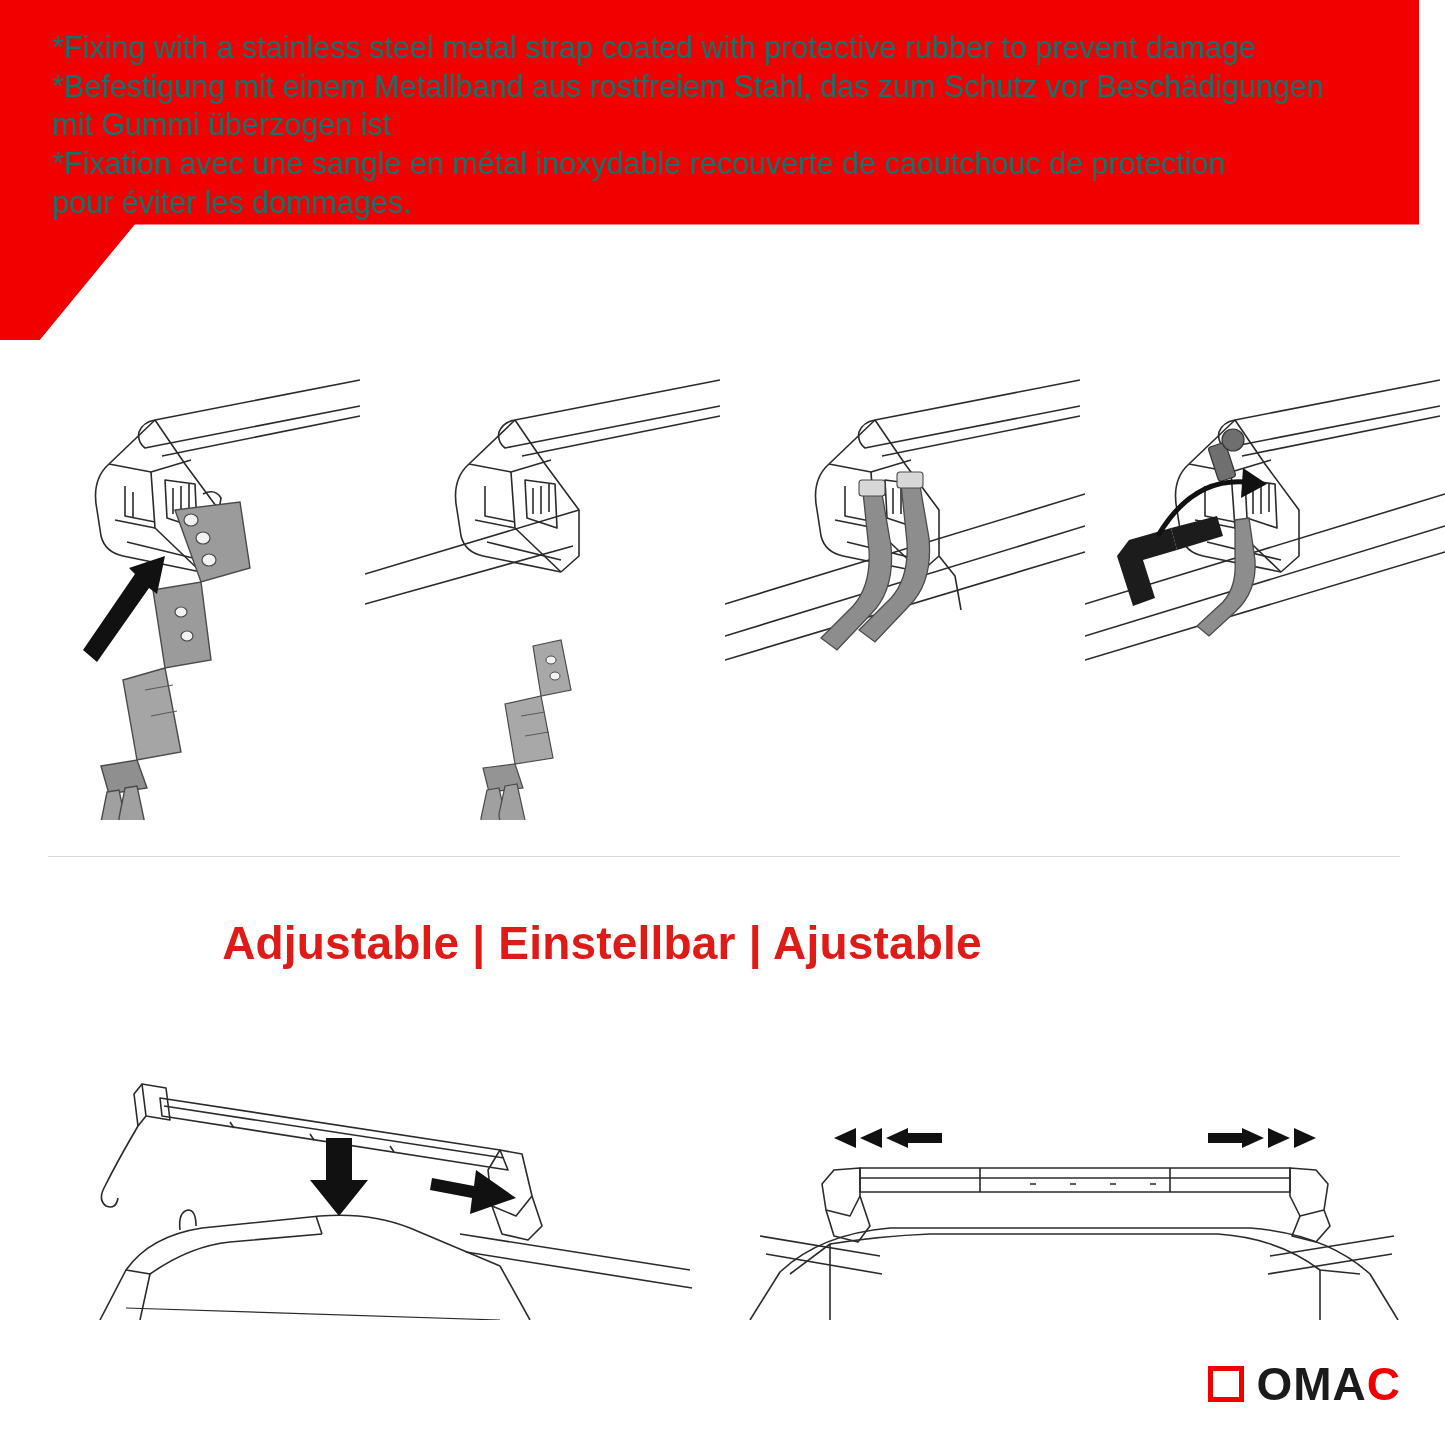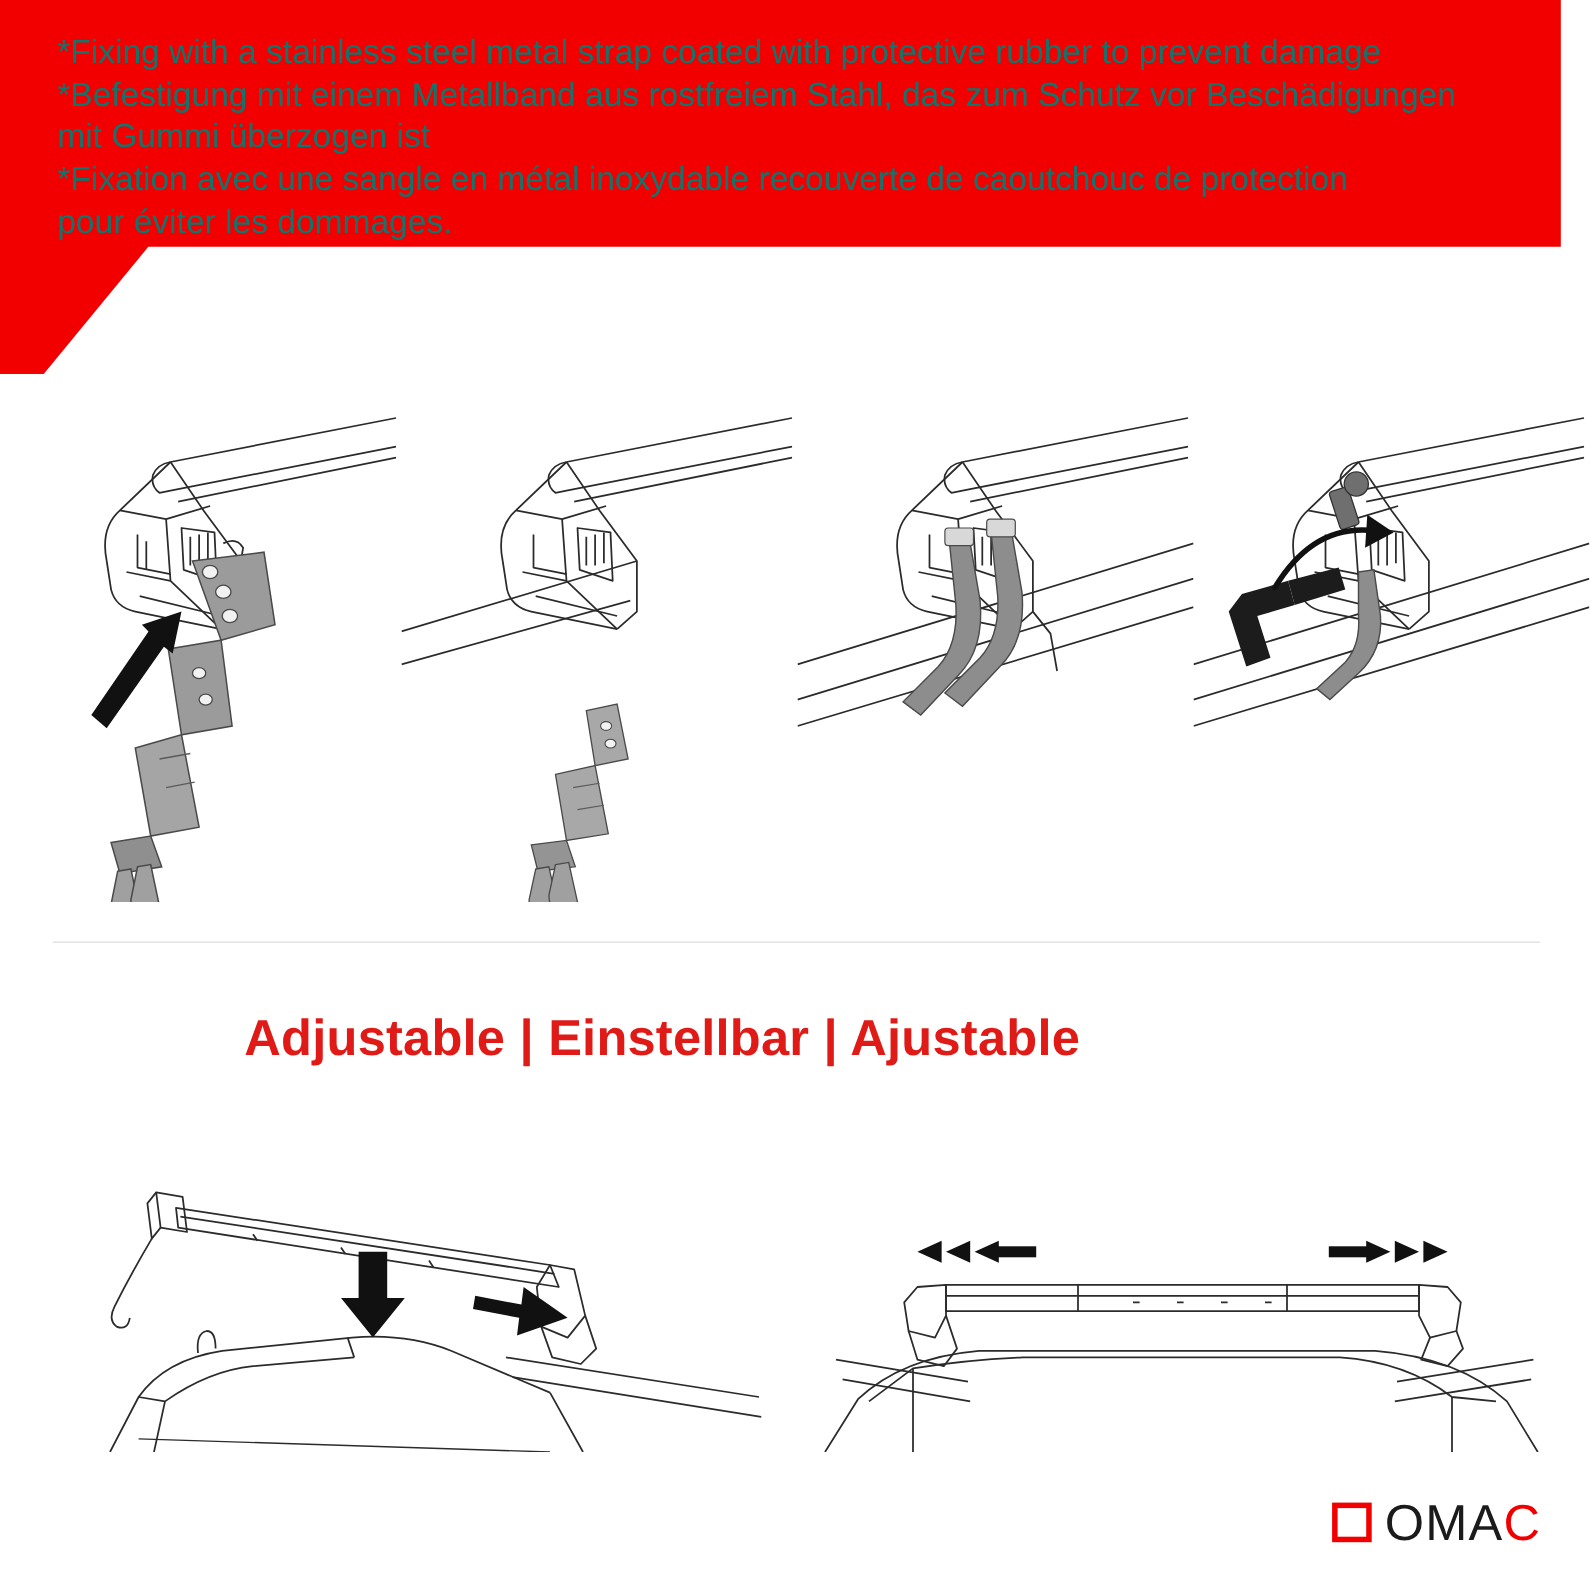--- a/index.html
+++ b/index.html
@@ -111,21 +111,21 @@
   }
   .logo-mark {
     width: 36px;
     height: 36px;
     border: 5px solid #f20000;
     margin-right: 12px;
     box-sizing: border-box;
   }
   .logo-text {
     font-size: 46px;
-    font-weight: normal;
+    font-weight: bold;
     letter-spacing: 1px;
     color: #1b1b1b;
     font-family: "Liberation Sans", sans-serif;
   }
   .logo-text .accent { color: #f20000; }
 
   svg { display: block; }
 </style>
 </head>
 <body>

